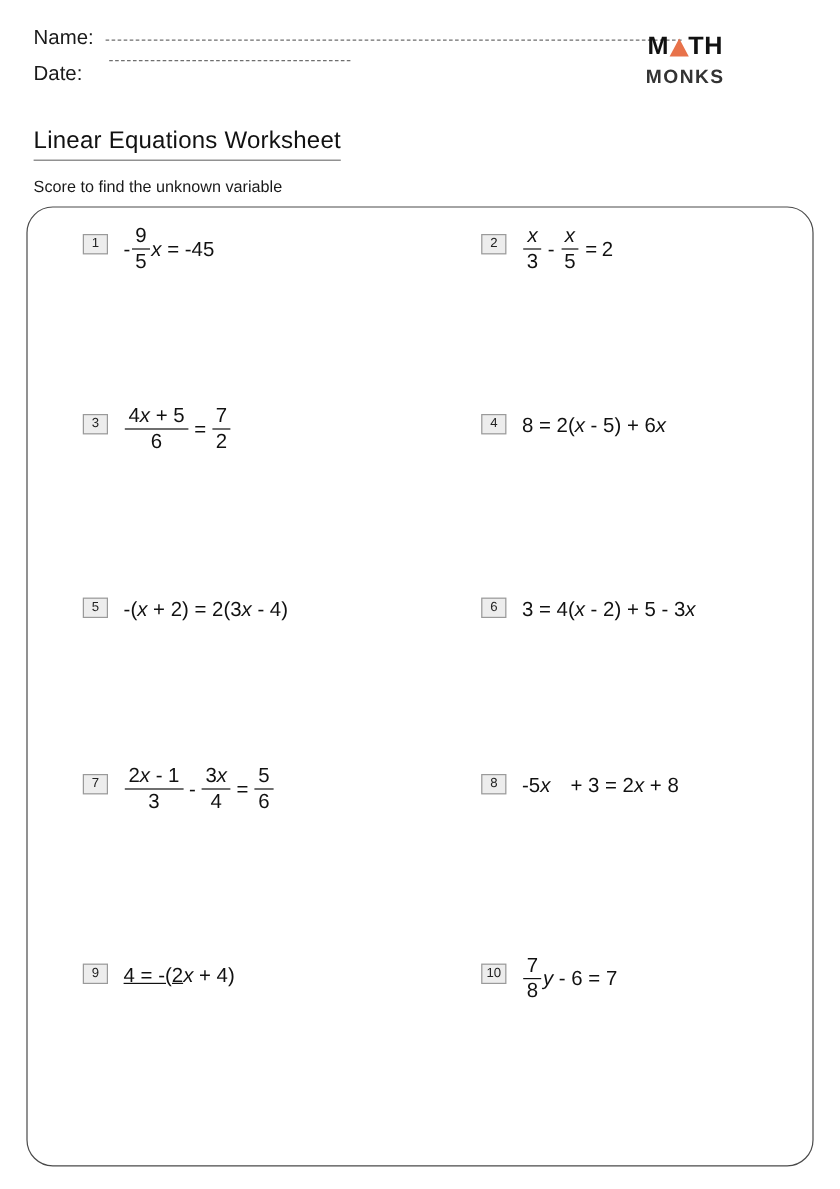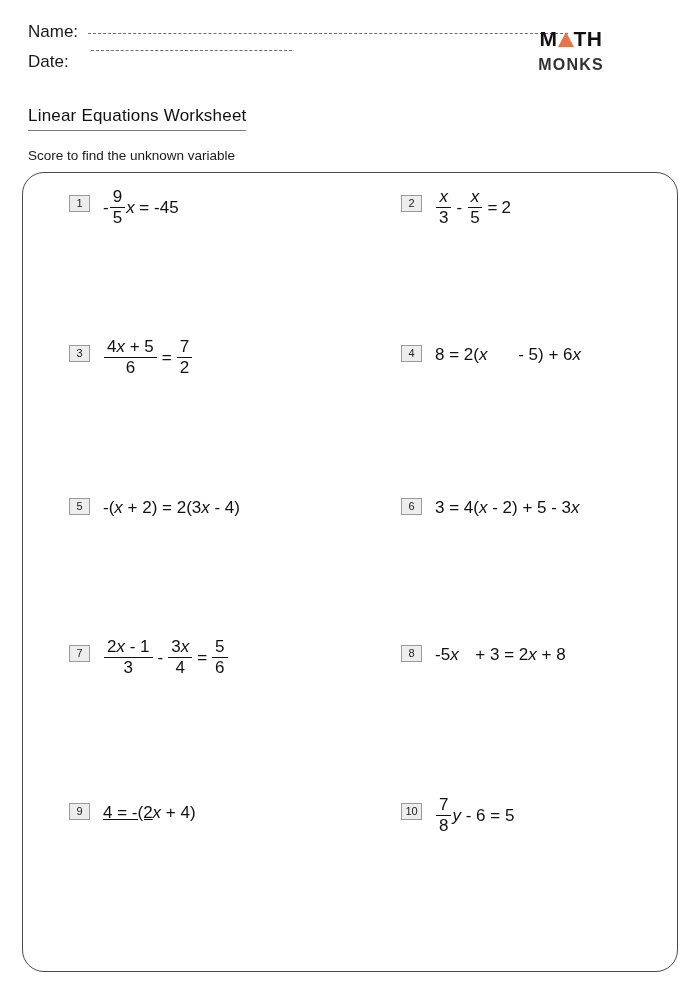--- a/index.html
+++ b/index.html
@@ -90,21 +90,21 @@
     font-family: "Liberation Sans", sans-serif;
   }
 
   
   .title-wrap {
     position: absolute;
     top: 106px;
     left: 28px;
   }
   .title {
-    font-size: 17px;
+    font-size: 20px;
     font-weight: normal;
     color: #111111;
     letter-spacing: 0.2px;
     padding-bottom: 4px;
     border-bottom: 1.6px solid #777777;
     display: inline-block;
     font-family: "Liberation Sans", sans-serif;
   }
   .subtitle {
     position: absolute;
@@ -270,21 +270,21 @@
             <span class="top">7</span>
             <span class="bot">2</span>
           </span>
         </span>
       </div>
       <div class="problem col-right r2">
         <span class="num-badge">4</span>
         <span class="eq plain">
           <span style="white-space: pre;">8 = 2(</span>
           <span class="var">x</span>
-          <span style="white-space: pre; margin-left: 26px;"> - 5) + 6</span>
+          <span style="white-space: pre;"> - 5) + 6</span>
           <span class="var">x</span>
         </span>
       </div>
       <div class="problem col-left r3">
         <span class="num-badge">5</span>
         <span class="eq plain">
           <span style="white-space: pre;">-(</span>
           <span class="var">x</span>
           <span style="white-space: pre;"> + 2) = 2(3</span>
           <span class="var">x</span>
@@ -338,17 +338,17 @@
         </span>
       </div>
       <div class="problem col-right r5">
         <span class="num-badge">10</span>
         <span class="eq">
           <span class="frac">
             <span class="top">7</span>
             <span class="bot">8</span>
           </span>
           <span class="var">y</span>
-          <span style="white-space: pre;"> - 6 = 5</span>
+          <span style="white-space: pre;"> - 6 = 7</span>
         </span>
       </div>
     </div>
 </div>
 
 </body></html>

